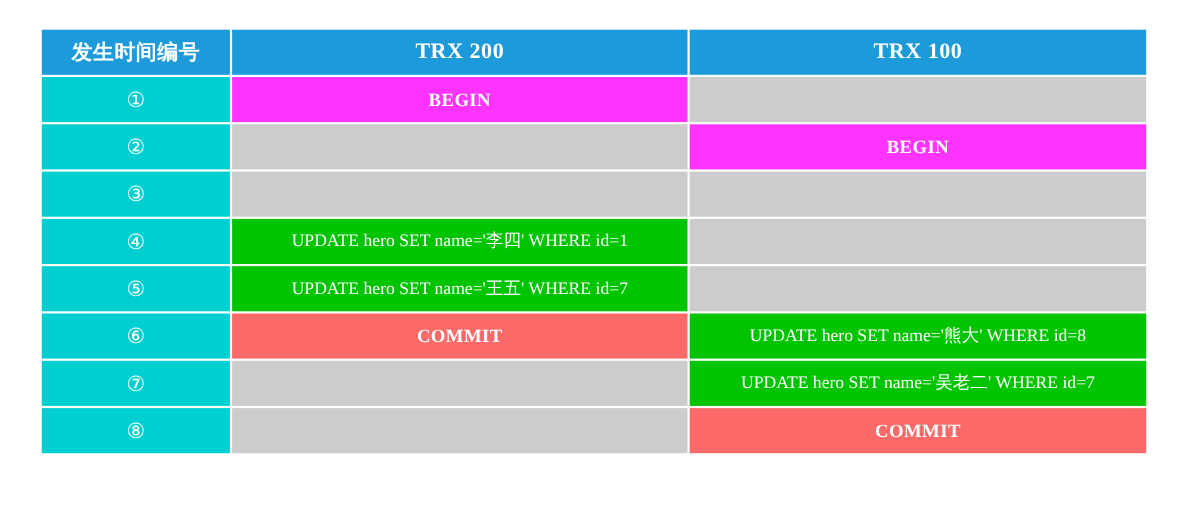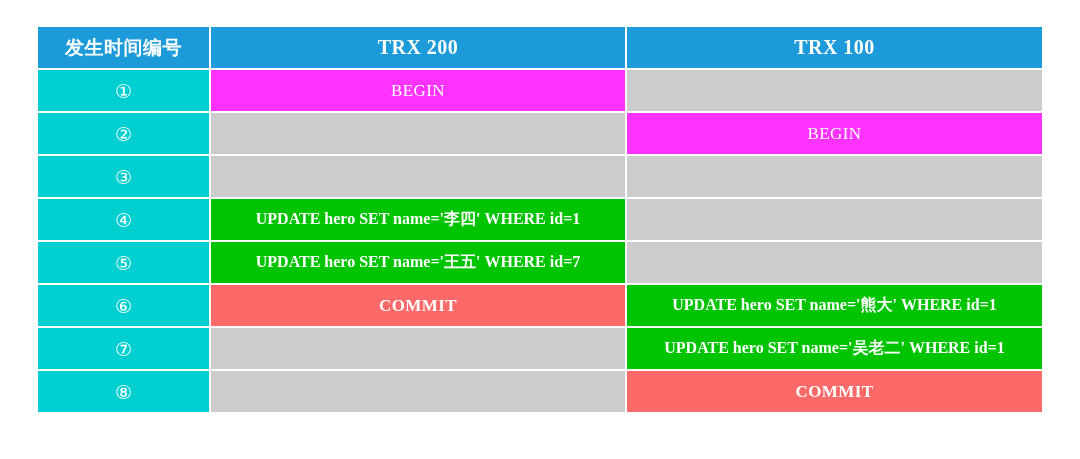--- a/index.html
+++ b/index.html
@@ -56,22 +56,22 @@
     font-size: 19px;
   }
 
   td.seq {
     background: #00CFD1;
     font-size: 19px;
     font-family: "DejaVu Sans", sans-serif;
   }
 
   td.cell-empty   { background: #CCCCCC; }
-  td.cell-begin   { background: #FF33FF; font-weight: normal; font-size: 17px; letter-spacing: 0.4px; }
-  td.cell-update  { background: #00C400; font-weight: bold; font-size: 16px; }
+  td.cell-begin   { background: #FF33FF; font-weight: bold; font-size: 17px; letter-spacing: 0.4px; }
+  td.cell-update  { background: #00C400; font-weight: normal; font-size: 16px; }
   td.cell-commit  { background: #FB6A68; font-weight: bold; font-size: 17px; letter-spacing: 0.4px; }
 </style>
 </head>
 <body>
 
 <div id="table-wrap">
   <table class="trx-table">
     <colgroup>
       <col class="col-seq">
       <col class="col-trx1">
@@ -106,26 +106,26 @@
           <td class="cell-empty"></td>
         </tr>
         <tr class="data-row">
           <td class="seq">⑤</td>
           <td class="cell-update">UPDATE hero SET name='王五' WHERE id=7</td>
           <td class="cell-empty"></td>
         </tr>
         <tr class="data-row">
           <td class="seq">⑥</td>
           <td class="cell-commit">COMMIT</td>
-          <td class="cell-update">UPDATE hero SET name='熊大' WHERE id=1</td>
+          <td class="cell-update">UPDATE hero SET name='熊大' WHERE id=8</td>
         </tr>
         <tr class="data-row">
           <td class="seq">⑦</td>
           <td class="cell-empty"></td>
-          <td class="cell-update">UPDATE hero SET name='吴老二' WHERE id=1</td>
+          <td class="cell-update">UPDATE hero SET name='吴老二' WHERE id=7</td>
         </tr>
         <tr class="data-row">
           <td class="seq">⑧</td>
           <td class="cell-empty"></td>
           <td class="cell-commit">COMMIT</td>
         </tr>
       </tbody>
   </table>
 </div>
 

